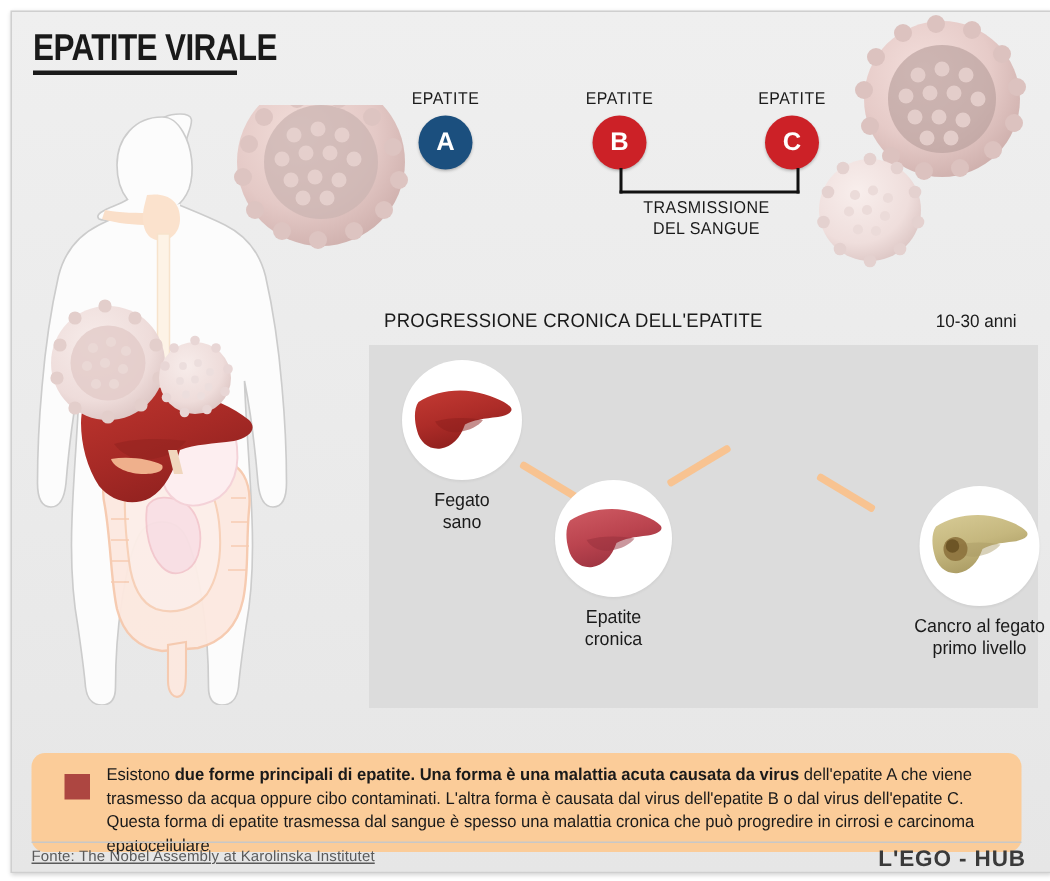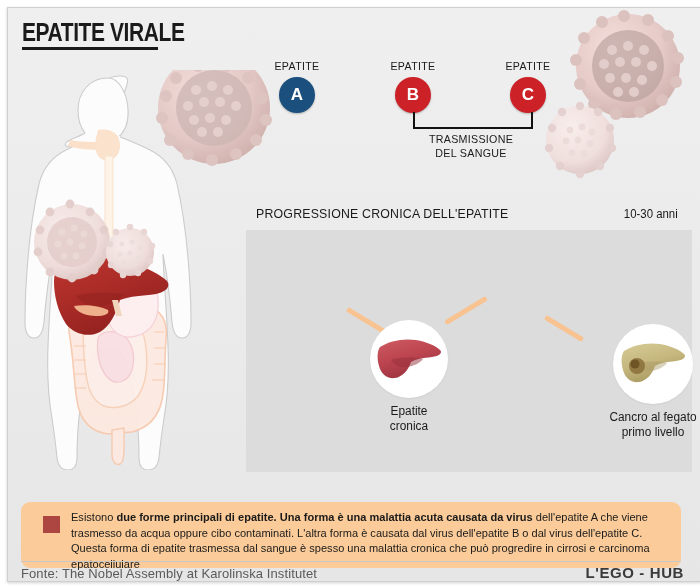--- a/index.html
+++ b/index.html
@@ -83,22 +83,22 @@
     position:absolute;left:22px;top:14px;width:17px;height:17px;background:#ad4641;
   }
   .caption-text{
     position:absolute;left:50px;top:8px;width:600px;
     font-size:11.4px;line-height:15.6px;color:#1a1a1a;
     transform:scaleX(0.97);transform-origin:left top;
   }
   .caption-text b{font-weight:bold;}
   
   .footer-src{
-    position:absolute;left:13px;top:558px;font-size:13px;color:#5a5a5a;
-    letter-spacing:0.1px;white-space:nowrap;
+    position:absolute;left:13px;top:558px;font-size:10px;color:#5a5a5a;
+    letter-spacing:0.1px;white-space:nowrap;text-decoration:underline;
   }
   .footer-brand{
     position:absolute;right:16px;top:556px;font-size:15px;font-weight:bold;
     color:#3a3a3a;letter-spacing:0.6px;white-space:nowrap;
   }
   .footer-rule{
     position:absolute;left:13px;top:553px;width:660px;height:1px;background:#c8c8c8;
   }
   svg{display:block;}
 </style>
@@ -374,20 +374,41 @@
     </div>
 
     <div class="panel-head">PROGRESSIONE CRONICA DELL'EPATITE</div>
     <div class="panel-years">10-30 anni</div>
     <div class="panel-bg"></div>
 
     <div class="connector" style="left:336px;top:310px;width:44px;transform:rotate(31deg);"></div>
     <div class="connector" style="left:434px;top:300px;width:48px;transform:rotate(-31deg);"></div>
     <div class="connector" style="left:534px;top:318px;width:44px;transform:rotate(31deg);"></div>
 
+    <div class="node" style="left:260px;top:232px;">
+      <div class="node-circle" style="width:80px;height:80px;">
+        <svg width="80" height="80" viewBox="0 0 80 80">
+          <defs>
+              <linearGradient id="lv1" x1="0" y1="0" x2="0.45" y2="1">
+            <stop offset="0%" stop-color="#c33a33"></stop>
+                <stop offset="55%" stop-color="#ad2c28"></stop>
+                <stop offset="100%" stop-color="#8d1f1d"></stop>
+          </linearGradient>
+            </defs>
+          <path d="M11 28 C20 22 34 19 47 21 C58 23 68 27 72 31 C75 34 71 37 64 38
+                   C55 39 47 40 42 43 C39 52 33 58 26 59 C18 60 12 55 10 47
+                   C8 40 8 32 11 28 Z" fill="url(#lv1)"></path>
+          <path d="M22 41 C32 38 44 38 54 40 C51 44 45 47 38 48 C31 49 25 46 22 41 Z" fill="#8b1e1c" opacity="0.5"></path>
+        </svg>
+      </div>
+      <div class="node-label" style="left:-8px;top:86px;width:96px;">
+        <div>Fegato</div>
+        <div>sano</div>
+      </div>
+    </div>
 
     <div class="node" style="left:362px;top:312px;">
       <div class="node-circle" style="width:78px;height:78px;">
         <svg width="78" height="78" viewBox="0 0 78 78">
           <defs>
               <linearGradient id="lv2" x1="0" y1="0" x2="0.45" y2="1">
             <stop offset="0%" stop-color="#cf5b63"></stop>
                 <stop offset="55%" stop-color="#bb444f"></stop>
                 <stop offset="100%" stop-color="#9c3340"></stop>
           </linearGradient>

